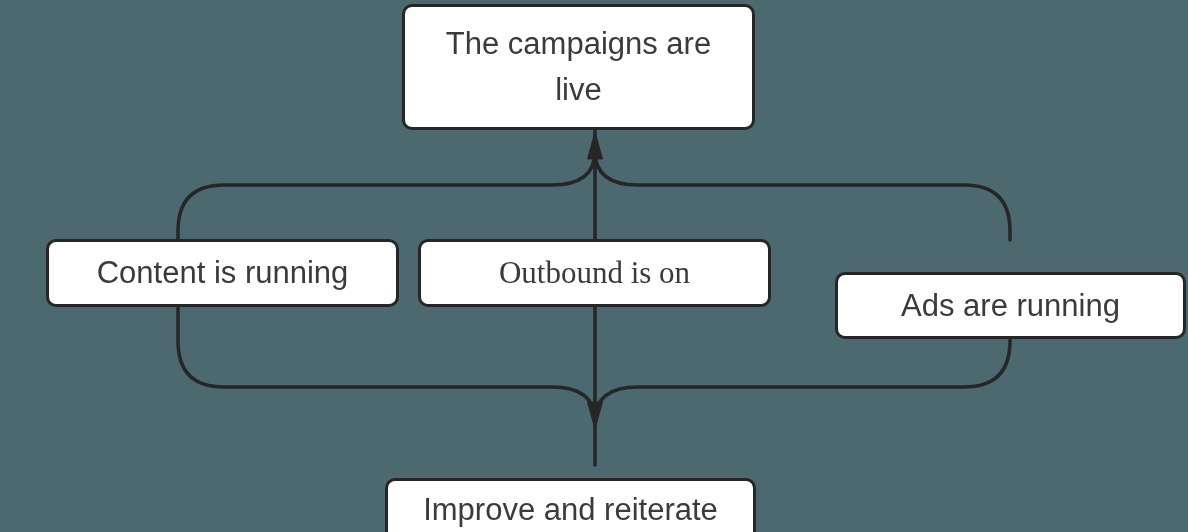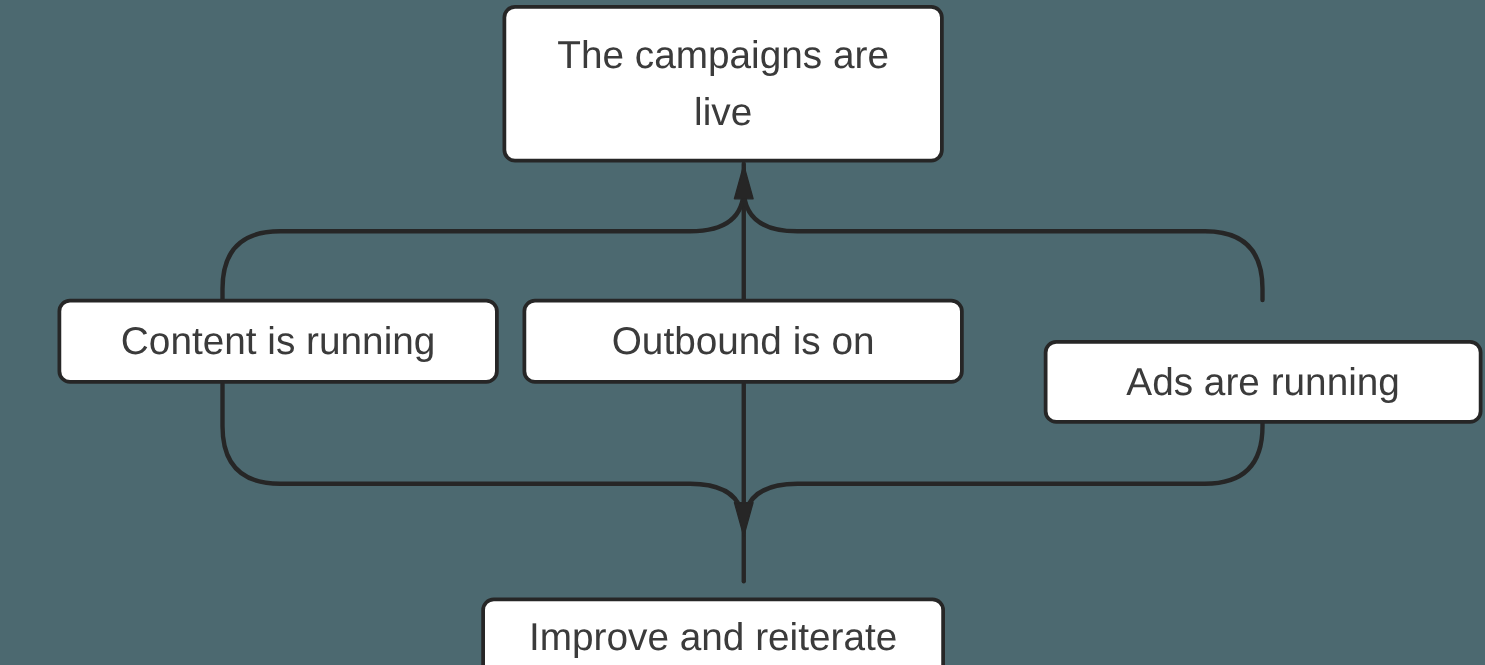--- a/index.html
+++ b/index.html
@@ -44,21 +44,21 @@
     align-items: center;
     justify-content: center;
     text-align: center;
     color: #3b3b3b;
     font-size: 31px;
     line-height: 1.48;
     padding: 4px 14px;
   }
   .node-top      { left: 402px; top: 4px;   width: 353px; height: 126px; }
   .node-left     { left: 2px;   top: 239px; width: 353px; height: 68px; margin-left: 44px;  }
-  .node-center   { left: 418px; top: 239px; width: 353px; height: 68px;  }
+  .node-center   { left: 418px; top: 239px; width: 353px; height: 68px; font-family: Liberation Serif, serif;  }
   .node-right    { left: 835px; top: 240px; width: 351px; height: 67px; margin-top: 32px;  }
   .node-bottom   { left: 385px; top: 466px; width: 371px; height: 64px; margin-top: 12px;  }
 </style>
 </head>
 <body>
 
 <div class="canvas">
 
   <svg class="edge-layer" viewBox="0 0 1188 532" xmlns="http://www.w3.org/2000/svg">
 

